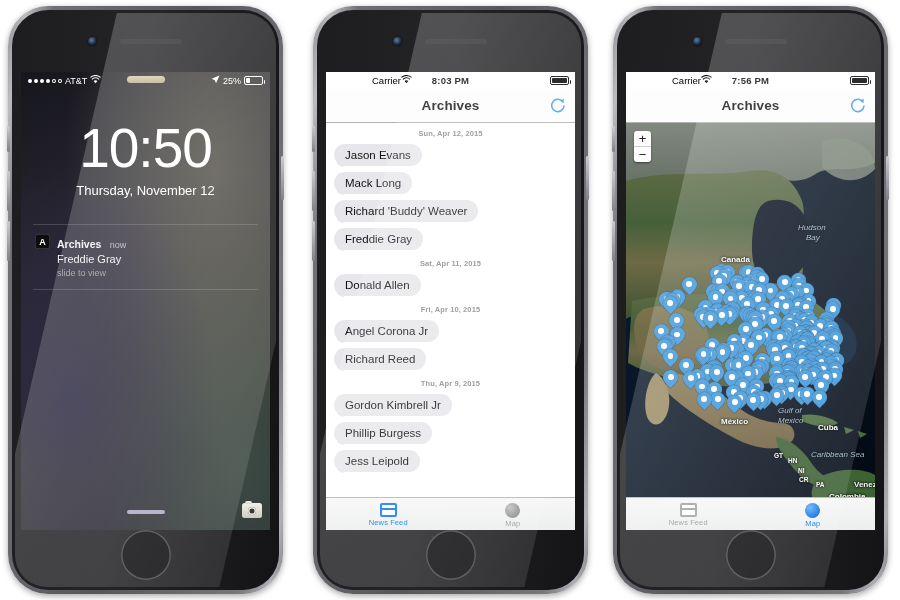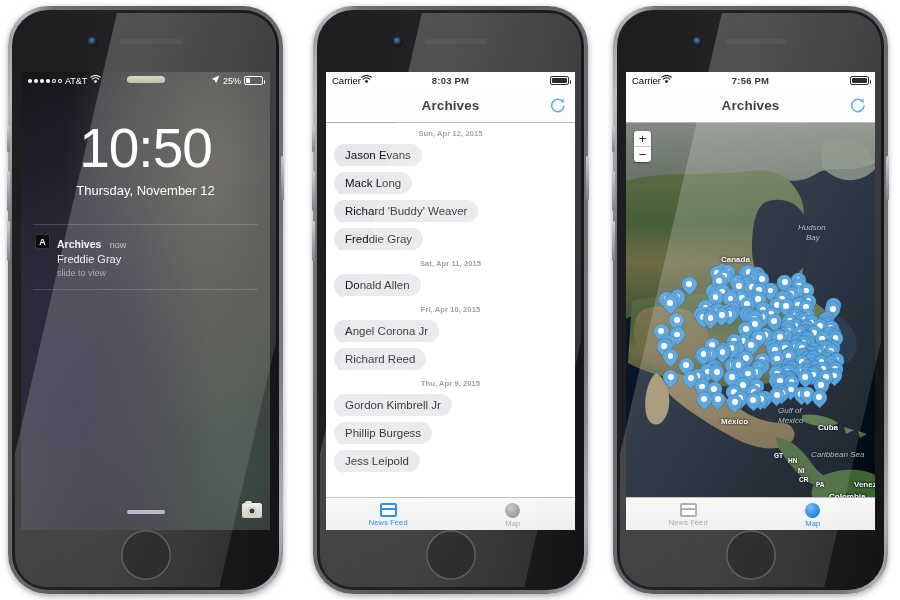--- a/index.html
+++ b/index.html
@@ -45,21 +45,21 @@
   .frontcam{position:absolute;top:31px;left:50%;margin-left:-58px;width:9px;height:9px;border-radius:50%;
     background:radial-gradient(circle at 40% 35%,#5d7fa8,#14202e 60%,#0c1017);box-shadow:0 0 0 1px #1b1b1d;z-index:12;}
   .home{position:absolute;bottom:14px;left:50%;margin-left:-25px;width:50px;height:50px;border-radius:50%;
     background:#101012;box-shadow:inset 0 0 0 1.5px #4a4a4e;z-index:12;}
 
   
   .screen{position:absolute;left:13px;right:13px;top:66px;height:458px;overflow:hidden;background:#fff;z-index:10;}
 
   
   .statusbar{height:17px;display:flex;align-items:center;padding:0 6px;font-size:9.5px;color:#000;position:relative;}
-  .sb-left{display:flex;align-items:center;gap:0;}
+  .sb-left{display:flex;align-items:center;gap:0;margin-left:40px;}
   .sb-time{position:absolute;left:0;right:0;text-align:center;font-weight:bold;font-size:9.5px;letter-spacing:.2px;}
   .sb-right{margin-left:auto;display:flex;align-items:center;gap:3px;}
   .batt{width:19px;height:9px;border:1px solid #000;border-radius:2px;position:relative;box-sizing:border-box;}
   .batt:after{content:"";position:absolute;right:-3px;top:2.5px;width:1.5px;height:4px;background:#000;border-radius:0 1px 1px 0;}
   .batt .fill{position:absolute;left:1px;top:1px;bottom:1px;background:#000;border-radius:1px;}
 
   
   .navbar{height:33px;background:#fdfdfd;border-bottom:1px solid #b2b2b2;display:flex;align-items:center;
     justify-content:center;position:relative;}
   .nav-title{font-size:13.5px;font-weight:bold;color:#111;letter-spacing:.1px;}

